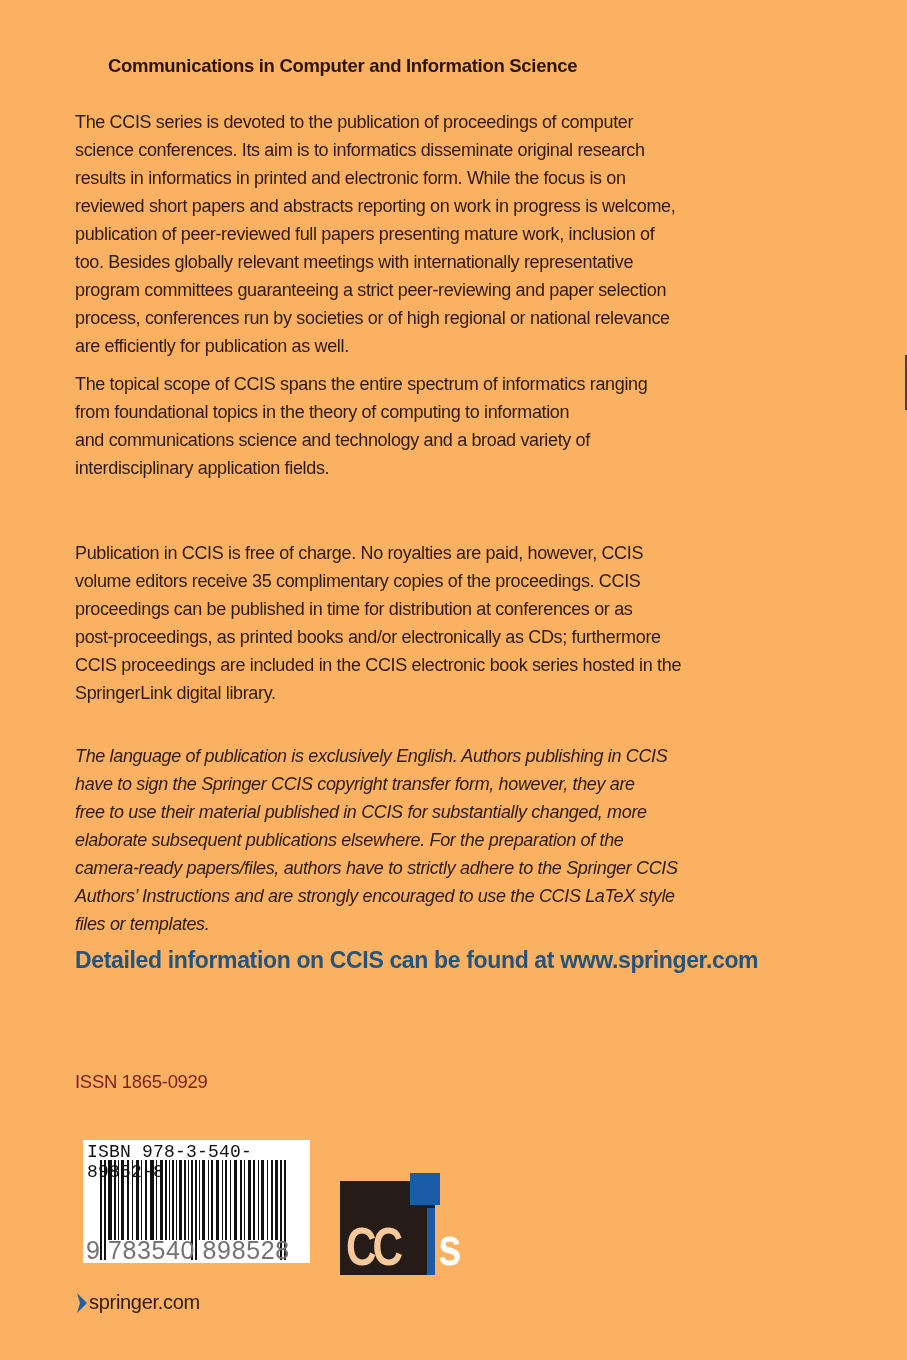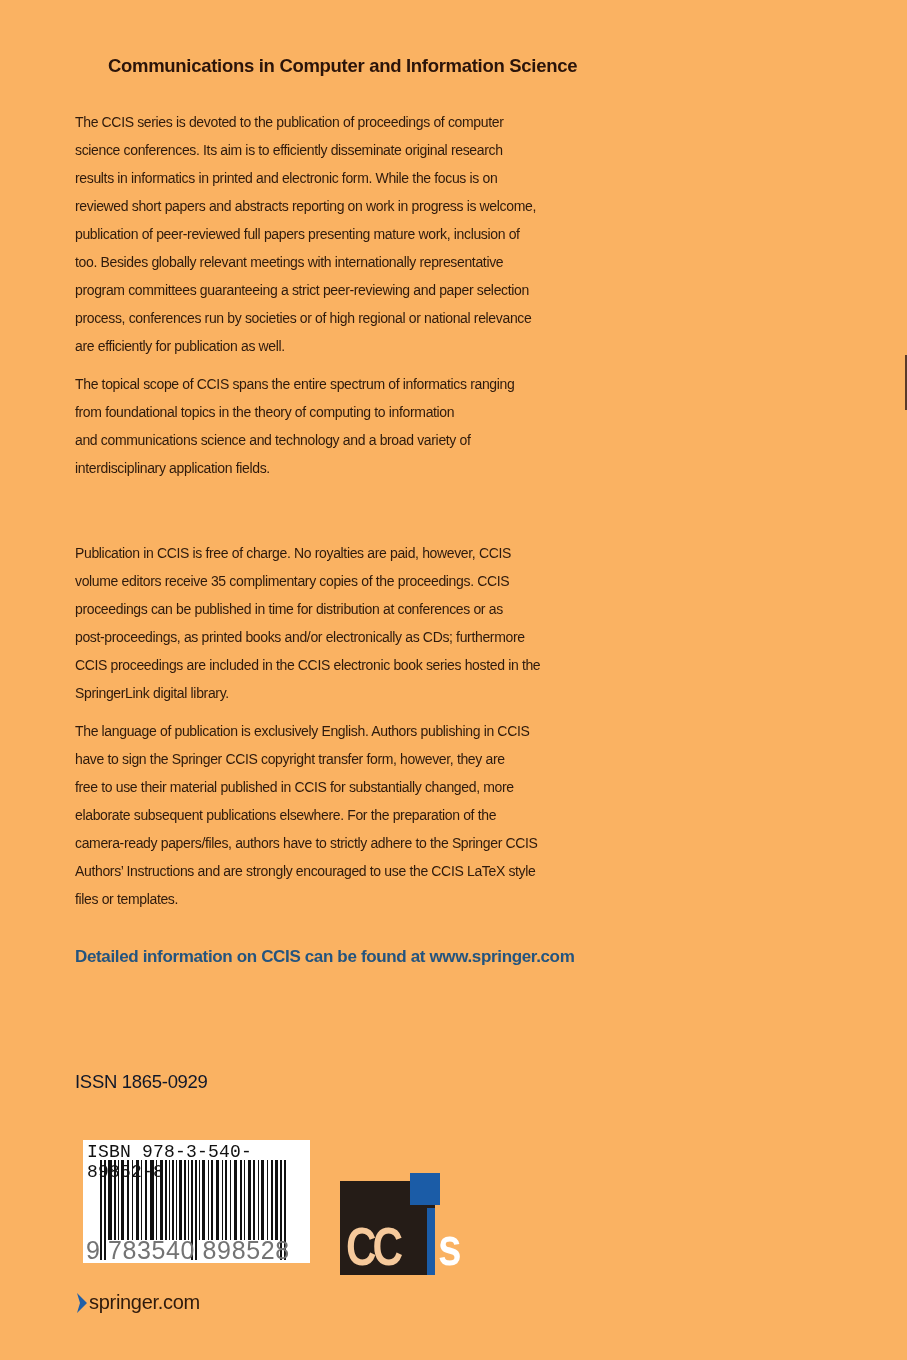--- a/index.html
+++ b/index.html
@@ -10,30 +10,30 @@
     font-family: "Liberation Sans", sans-serif;
     color:#2b1a0e;
   }
   .page { position:absolute; left:0; top:0; width:907px; height:1360px; background:#fab262; }
   .title {
     position:absolute; left:75px; top:55px;
     font-size:18.5px; font-weight:bold; color:#2b140a; letter-spacing:-0.3px;margin-left:33px;
   }
   .para {
     position:absolute; left:75px; width:640px;
-    font-size:14px; line-height:28px; color:#2e1a0c; letter-spacing:-0.35px;
+    font-size:18px; line-height:28px; color:#2e1a0c; letter-spacing:-0.35px;
   }
   .para span.line { display:block; white-space:nowrap; }
   .link-line {
     position:absolute; left:75px; top:947px;
-    font-size:17px; font-weight:bold; color:#23547f; letter-spacing:-0.35px;
+    font-size:23px; font-weight:bold; color:#23547f; letter-spacing:-0.35px;
   }
   .issn {
     position:absolute; left:75px; top:1071px;
-    font-size:18.5px; color:#0f172a; letter-spacing:-0.3px;
+    font-size:18.5px; color:#7f1d1d; letter-spacing:-0.3px;
   }
   .barcode {
     position:absolute; left:83px; top:1140px; width:227px; height:123px;
     background:#ffffff;
   }
   .barcode .isbn-text {
     position:absolute; left:4px; top:2px;
     font-family:"Liberation Mono", monospace; font-size:18px; color:#111; letter-spacing:0.2px;
   }
   .barcode svg { position:absolute; left:0; top:0; }
@@ -64,21 +64,21 @@
 </style>
 </head>
 <body>
 
 <div class="page">
 
   <div class="title">Communications in Computer and Information Science</div>
 
   <div class="para" style="top:108px;">
     <span class="line">The CCIS series is devoted to the publication of proceedings of computer</span>
-    <span class="line">science conferences. Its aim is to efficiently disseminate original research</span>
+    <span class="line">science conferences. Its aim is to informatics disseminate original research</span>
     <span class="line">results in informatics in printed and electronic form. While the focus is on</span>
     <span class="line">reviewed short papers and abstracts reporting on work in progress is welcome,</span>
     <span class="line">publication of peer-reviewed full papers presenting mature work, inclusion of</span>
     <span class="line">too. Besides globally relevant meetings with internationally representative</span>
     <span class="line">program committees guaranteeing a strict peer-reviewing and paper selection</span>
     <span class="line">process, conferences run by societies or of high regional or national relevance</span>
     <span class="line">are efficiently for publication as well.</span>
   </div>
 
   <div class="para" style="top:370px;">
@@ -90,21 +90,21 @@
 
   <div class="para" style="top:539px;">
     <span class="line">Publication in CCIS is free of charge. No royalties are paid, however, CCIS</span>
     <span class="line">volume editors receive 35 complimentary copies of the proceedings. CCIS</span>
     <span class="line">proceedings can be published in time for distribution at conferences or as</span>
     <span class="line">post-proceedings, as printed books and/or electronically as CDs; furthermore</span>
     <span class="line">CCIS proceedings are included in the  CCIS electronic book series hosted in the</span>
     <span class="line">SpringerLink digital library.</span>
   </div>
 
-  <div class="para" style="top:717px;">
+  <div class="para" style="top:742px;font-style:italic;">
     <span class="line">The language of publication is exclusively English. Authors publishing in CCIS</span>
     <span class="line">have to sign the Springer CCIS copyright transfer form, however, they are</span>
     <span class="line">free to use their material published in CCIS for substantially changed, more</span>
     <span class="line">elaborate subsequent publications elsewhere. For the preparation of the</span>
     <span class="line">camera-ready papers/files, authors have to strictly adhere to the Springer CCIS</span>
     <span class="line">Authors’ Instructions and are strongly encouraged to use the CCIS LaTeX style</span>
     <span class="line">files or templates.</span>
   </div>
 
   <div class="link-line">Detailed information on CCIS can be found at www.springer.com</div>

